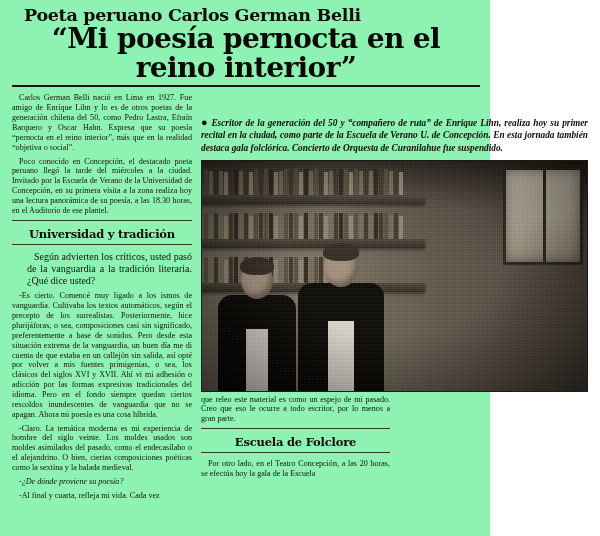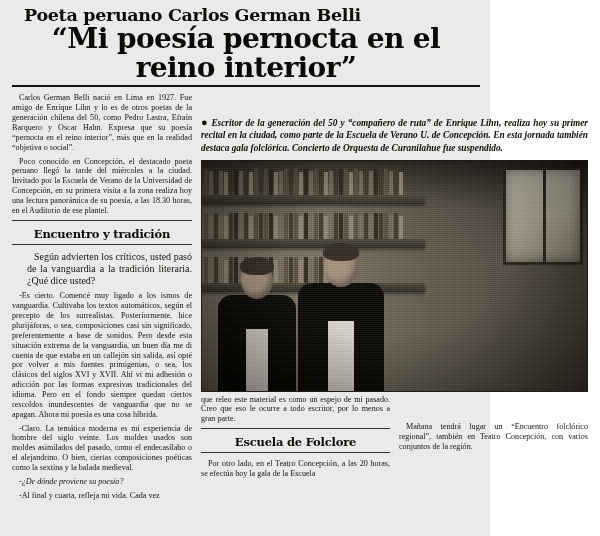--- a/index.html
+++ b/index.html
@@ -11,21 +11,21 @@
     width: 600px;
     height: 536px;
     overflow: hidden;
     font-family: "Liberation Serif", serif;
     color: #17150f;
   }
   .page {
     position: relative;
     width: 490px;
     height: 536px;
-    background: #e5e5e5;
+    background: #86efac;
     box-sizing: border-box;
     padding: 6px 10px 13px 12px;
     filter: contrast(1.05) saturate(0.92);
   }
   
   .kicker {
     font-family: "DejaVu Serif", serif;
     font-weight: bold;
     font-size: 17.5px;
     letter-spacing: -0.3px;
@@ -245,21 +245,21 @@
   <div class="headline">“Mi poesía pernocta en el reino interior”</div>
   <div class="rule"></div>
 
   <div class="cols">
 
     <div class="col-left">
       <p>Carlos German Belli nació en Lima en 1927. Fue amigo de Enrique Lihn y lo es de otros poetas de la generación chilena del 50, como Pedro Lastra, Efraín Barquero y Oscar Hahn. Expresa que su poesía “pernocta en el reino interior”, más que en la realidad “objetiva o social”.</p>
       <p>Poco conocido en Concepción, el destacado poeta peruano llegó la tarde del miércoles a la ciudad. Invitado por la Escuela de Verano de la Universidad de Concepción, en su primera visita a la zona realiza hoy una lectura panorámica de su poesía, a las 18.30 horas, en el Auditorio de ese plantel.</p>
 
       <div class="rule thin"></div>
-      <div class="subhead">Encuentro y tradición</div>
+      <div class="subhead">Universidad y tradición</div>
       <div class="rule thin"></div>
 
       <p class="q-intro">Según advierten los críticos, usted pasó de la vanguardia a la tradición literaria. ¿Qué dice usted?</p>
       <p>-Es cierto. Comencé muy ligado a los ismos de vanguardia. Cultivaba los textos automáticos, según el precepto de los surrealistas. Posteriormente, hice plurijáforas, o sea, composiciones casi sin significado, preferentemente a base de sonidos. Pero desde esta situación extrema de la vanguardia, un buen día me di cuenta de que estaba en un callejón sin salida, así opté por volver a mis fuentes primigenias, o sea, los clásicos del siglos XVI y XVII. Ahí vi mi adhesión o adicción por las formas expresivas tradicionales del idioma. Pero en el fondo siempre quedan ciertos rescoldos inundescentes de vanguardia que no se apagan. Ahora mi poesía es una cosa híbrida.</p>
       <p>-Claro. La temática moderna es mi experiencia de hombre del siglo veinte. Los moldes usados son moldes asimilados del pasado, como el endecasílabo o el alejandrino. O bien, ciertas composiciones poéticas como la sextina y la balada medieval.</p>
       <p class="qa-q">-¿De dónde proviene su poesía?</p>
       <p>-Al final y cuarta, refleja mi vida. Cada vez</p>
     </div>
 
     <div style="flex:1 1 auto;">
@@ -414,19 +414,18 @@
 
       <div class="cols">
         <div class="col-mid">
           <p class="noindent">que releo este material es como un espejo de mi pasado. Creo que eso le ocurre a todo escritor, por lo menos a gran parte.</p>
           <div class="rule thin"></div>
           <div class="subhead">Escuela de Folclore</div>
           <div class="rule thin"></div>
           <p>Por otro lado, en el Teatro Concepción, a las 20 horas, se efectúa hoy la gala de la Escuela</p>
         </div>
         <div class="col-right">
-          <p>Mañana tendrá lugar un “Encuentro folclórico regional”, también en Teatro Concepción, con varios conjuntos de la región.</p>
         </div>
       </div>
     </div>
 
   </div>
 </div>
 
 </body></html>

